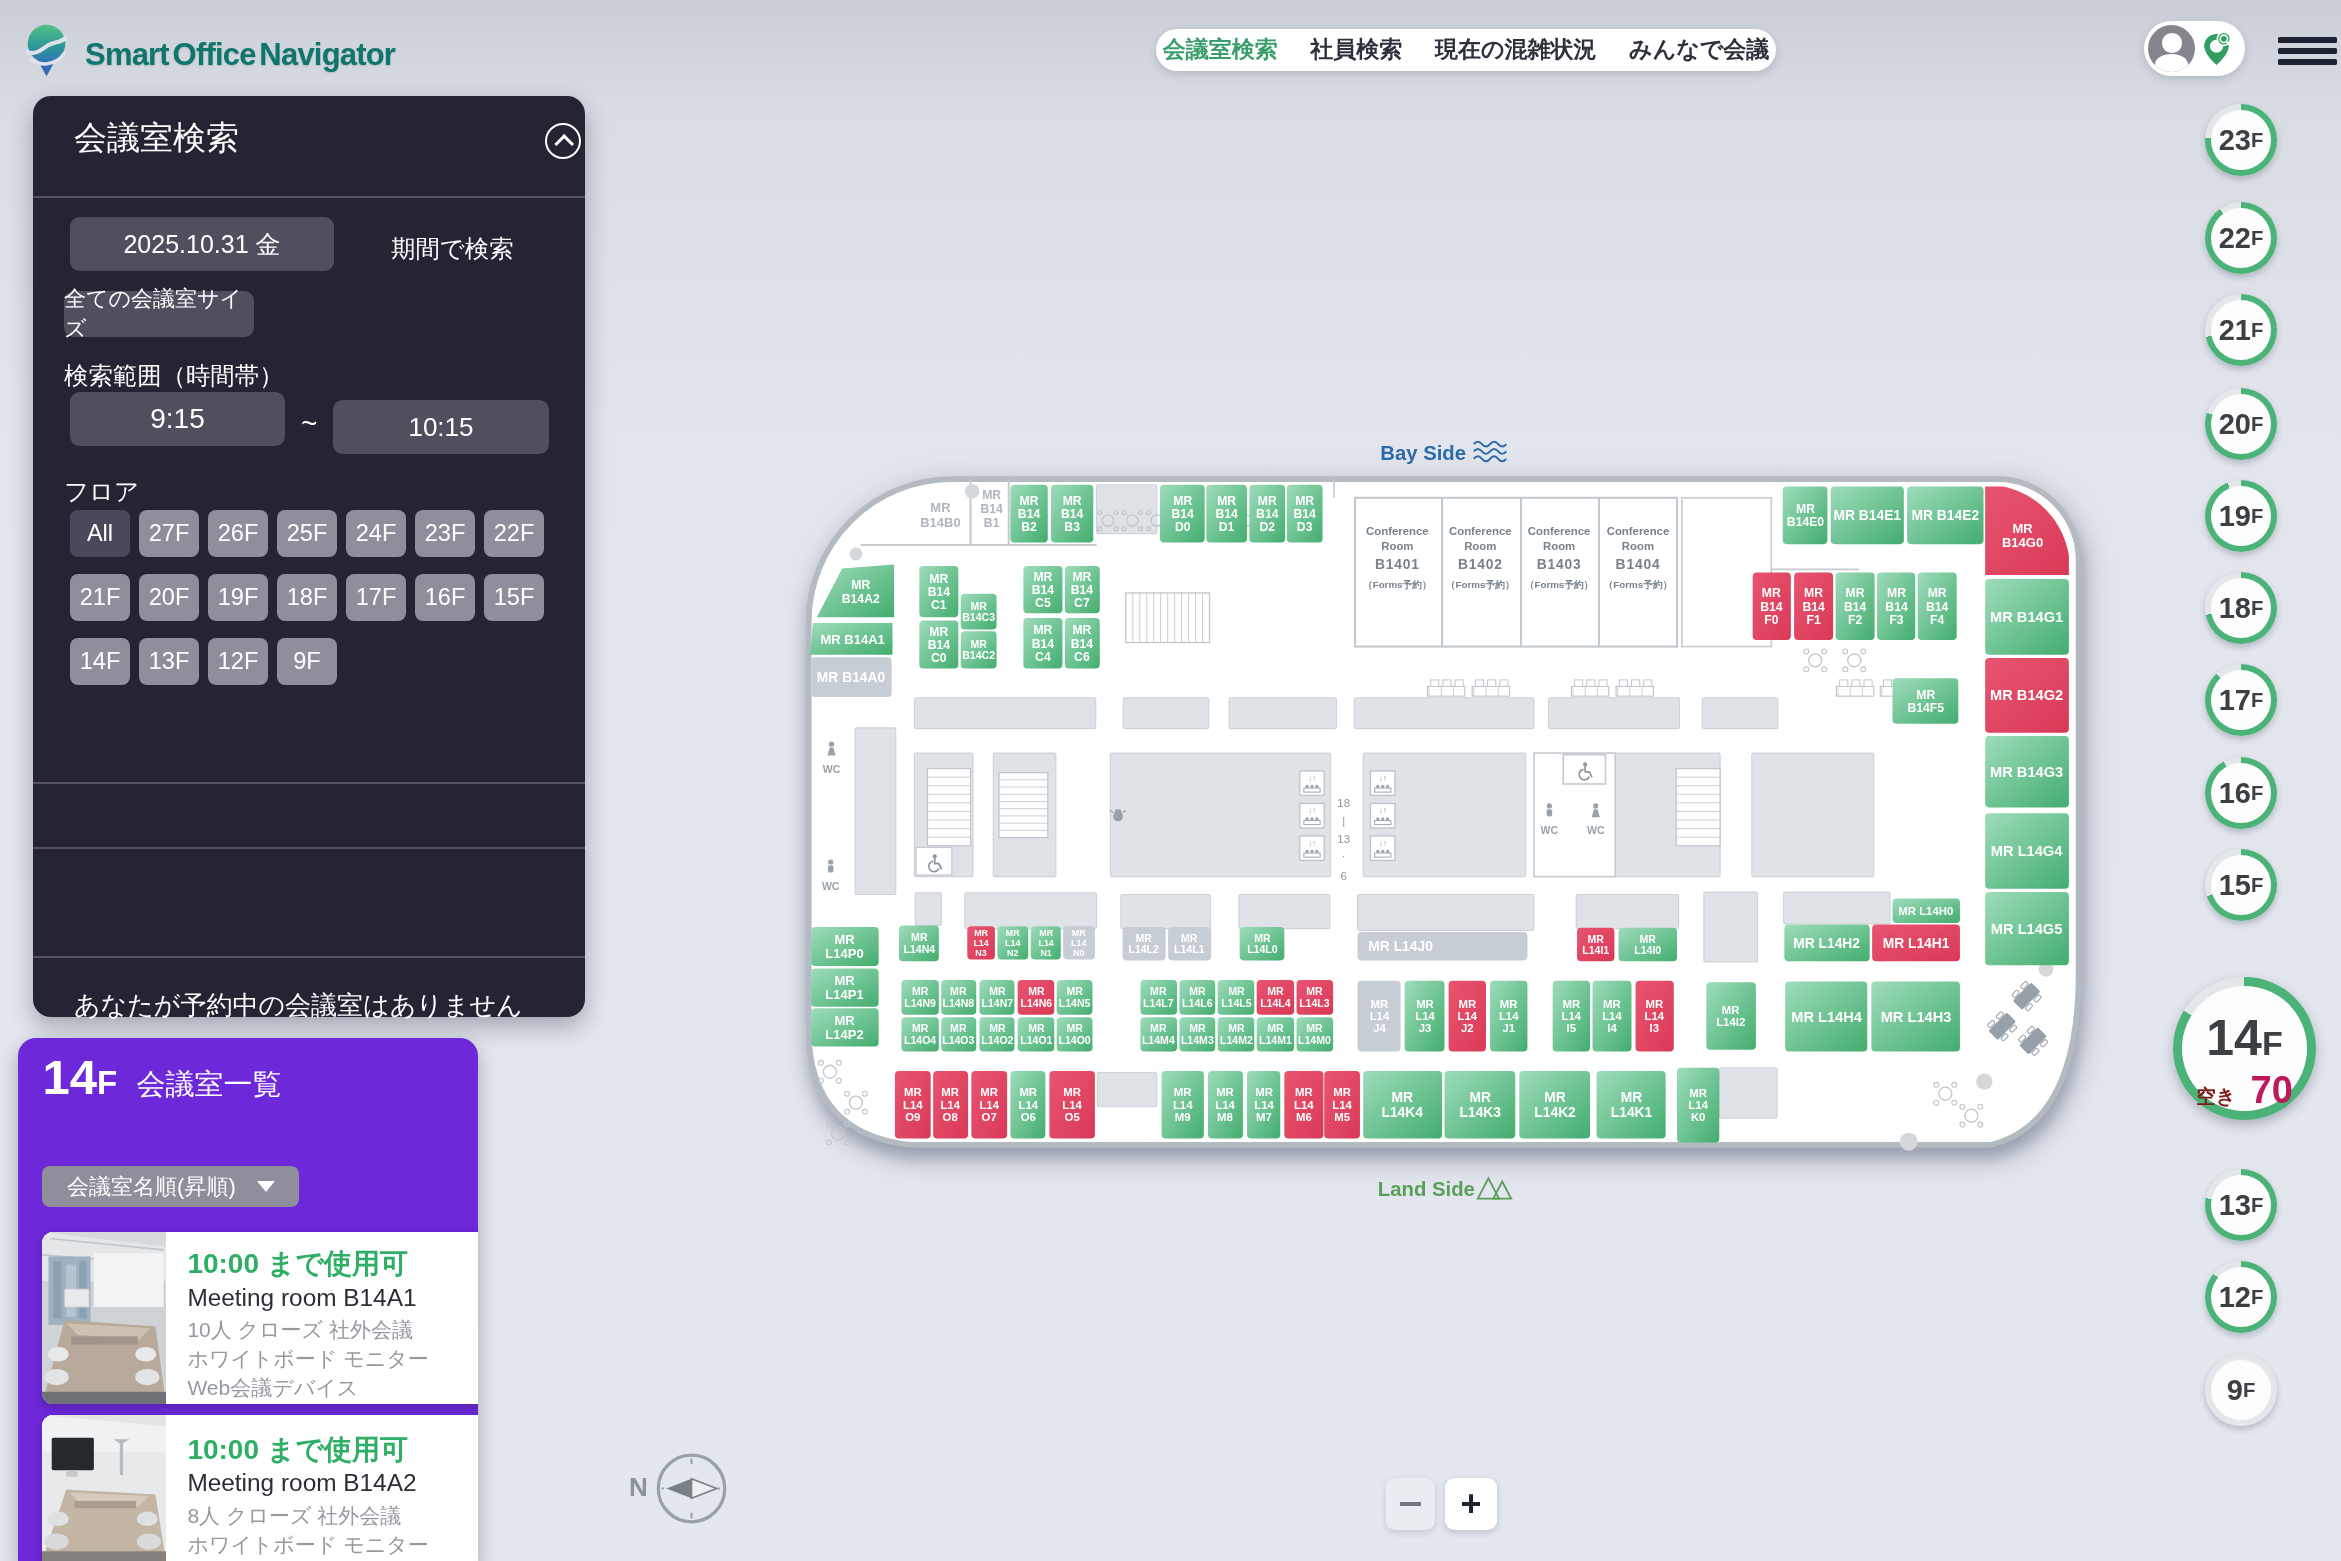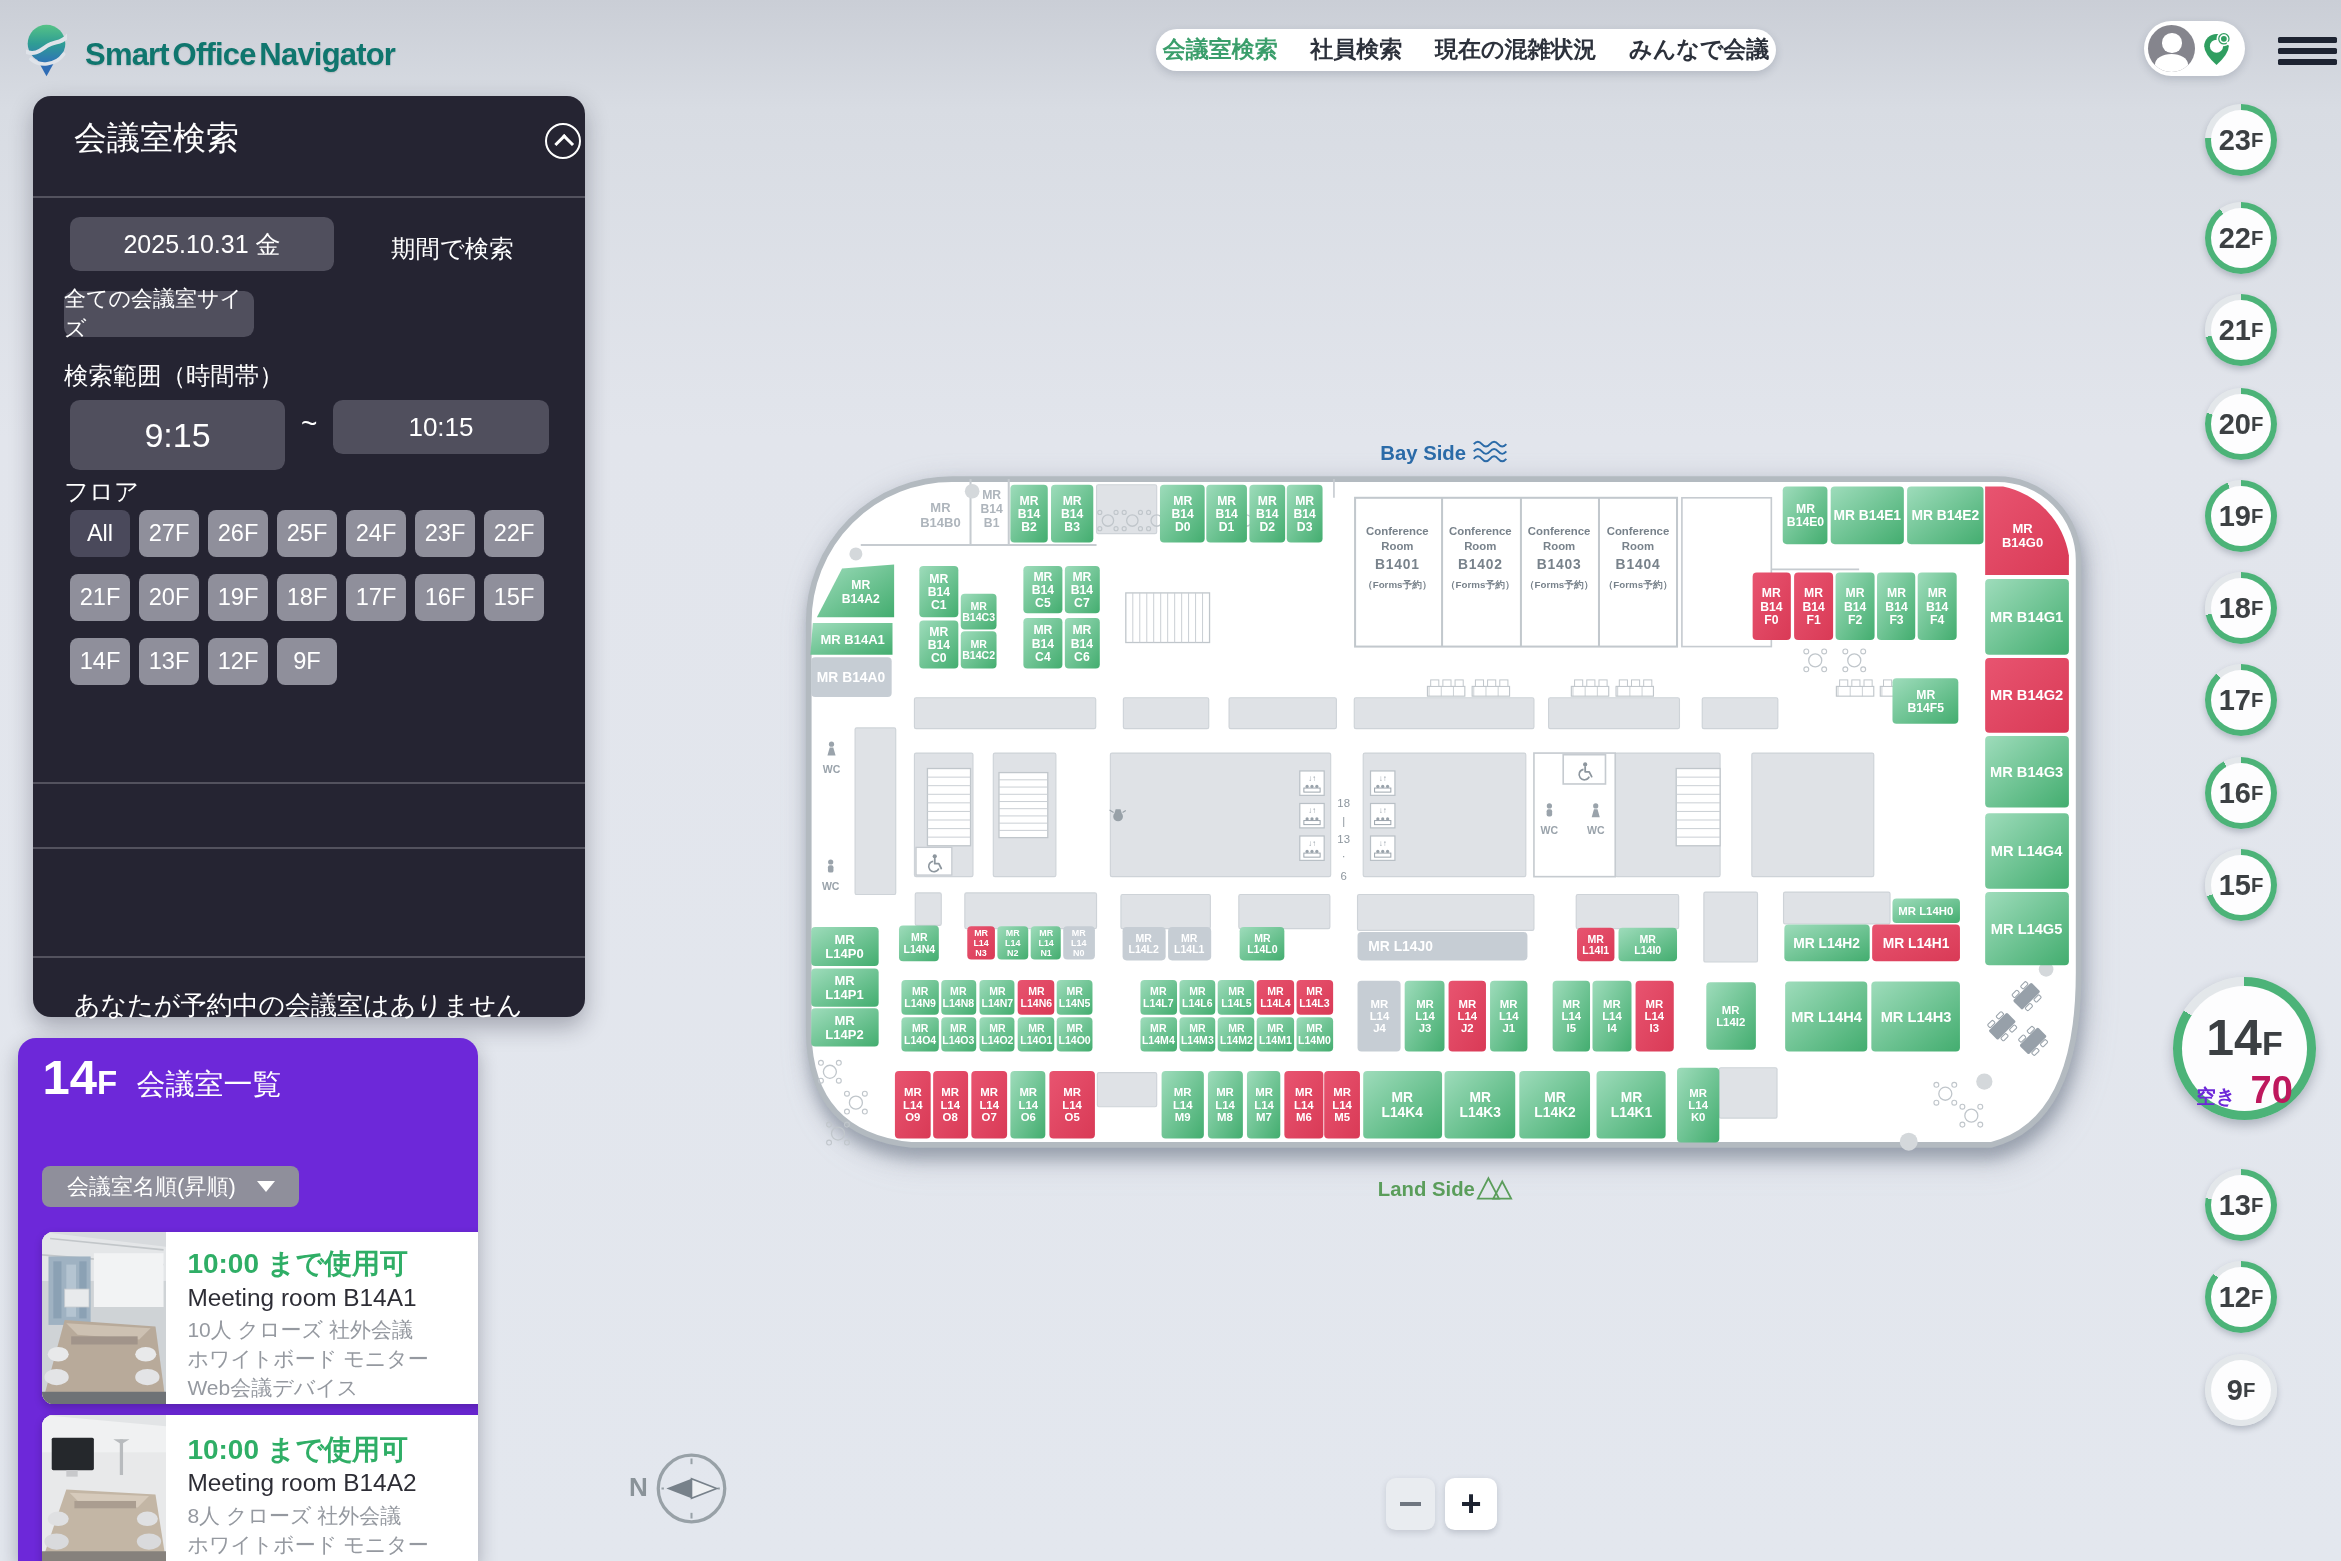--- a/index.html
+++ b/index.html
@@ -46,21 +46,21 @@
 .fc{position:absolute;left:2205px;width:72px;height:72px;border-radius:50%;box-shadow:0 3.3px 6.5px rgba(40,50,70,.25)}
 .fci{position:absolute;left:5.7px;top:5.7px;right:5.7px;bottom:5.7px;border-radius:50%;background:#fdfdfe;display:flex;align-items:center;justify-content:center}
 .fn{font-size:29px;font-weight:bold;color:#3c4043}
 .ff{font-size:20.3px;font-weight:bold;color:#3c4043}
 .fcb{position:absolute;left:2173px;width:143px;height:143px;border-radius:50%;box-shadow:0 4.9px 11.4px rgba(40,50,70,.3)}
 .fcbi{position:absolute;left:9px;top:9px;right:9px;bottom:9px;border-radius:50%;background:#fdfdfe;text-align:center}
 .fcbi .l1{margin-top:23px}
 .fcbi .l1 .fn{font-size:50px}
 .fcbi .l1 .ff{font-size:34px}
 .fcbi .l2{margin-top:1.6px}
-.ak{font-size:19.5px;color:#6d28d9;font-weight:bold;margin-right:15px}
+.ak{font-size:19.5px;color:#7f1d1d;font-weight:bold;margin-right:15px}
 .num{font-size:38px;color:#be185d;font-weight:bold}
 .zoomb{position:absolute;top:1478px;height:52px;border-radius:9.8px;display:flex;align-items:center;justify-content:center;font-weight:bold}
 </style></head><body>
 
 <svg class="abs" style="left:26px;top:24.4px" width="41" height="54" viewBox="0 0 50 66">
 <defs>
       <linearGradient id="lgA" x1="0" y1="0" x2="0" y2="1">
 <stop offset="0" stop-color="#55c286"></stop>
         <stop offset="0.5" stop-color="#2f9d94"></stop>
         <stop offset="1" stop-color="#2f74b6"></stop>
@@ -97,21 +97,21 @@
   </div>
 
 <div class="p1">
 <div style="position:absolute;left:41px;top:19.5px;font-size:33px">会議室検索</div>
 <div class="colbtn" style="left:512px;top:27px"></div>
 <div class="hr" style="top:100px"></div>
 <div class="fld" style="left:37px;top:121px;width:264px;height:54px;font-size:25px">2025.10.31 金</div>
 <div style="position:absolute;left:358px;top:137px;font-size:24.4px">期間で検索</div>
 <div class="fld" style="left:31px;top:195px;width:190px;height:46px;font-size:22px">全ての会議室サイズ</div>
 <div style="position:absolute;left:31px;top:264px;font-size:24.4px">検索範囲（時間帯）</div>
-<div class="fld" style="left:37px;top:304px;width:215px;height:70px;font-size:34px">9:15</div>
+<div class="fld" style="left:37px;top:296px;width:215px;height:54px;font-size:28px">9:15</div>
 <div style="position:absolute;left:268px;top:312px;font-size:28px">~</div>
 <div class="fld" style="left:300px;top:304px;width:216px;height:54px;font-size:26px">10:15</div>
 <div style="position:absolute;left:31px;top:380px;font-size:24.4px">フロア</div>
 <div class="fbtn sel" style="left:37px;top:414px">All</div>
     <div class="fbtn" style="left:106px;top:414px">27F</div>
     <div class="fbtn" style="left:175px;top:414px">26F</div>
     <div class="fbtn" style="left:244px;top:414px">25F</div>
     <div class="fbtn" style="left:313px;top:414px">24F</div>
     <div class="fbtn" style="left:382px;top:414px">23F</div>
     <div class="fbtn" style="left:451px;top:414px">22F</div>

